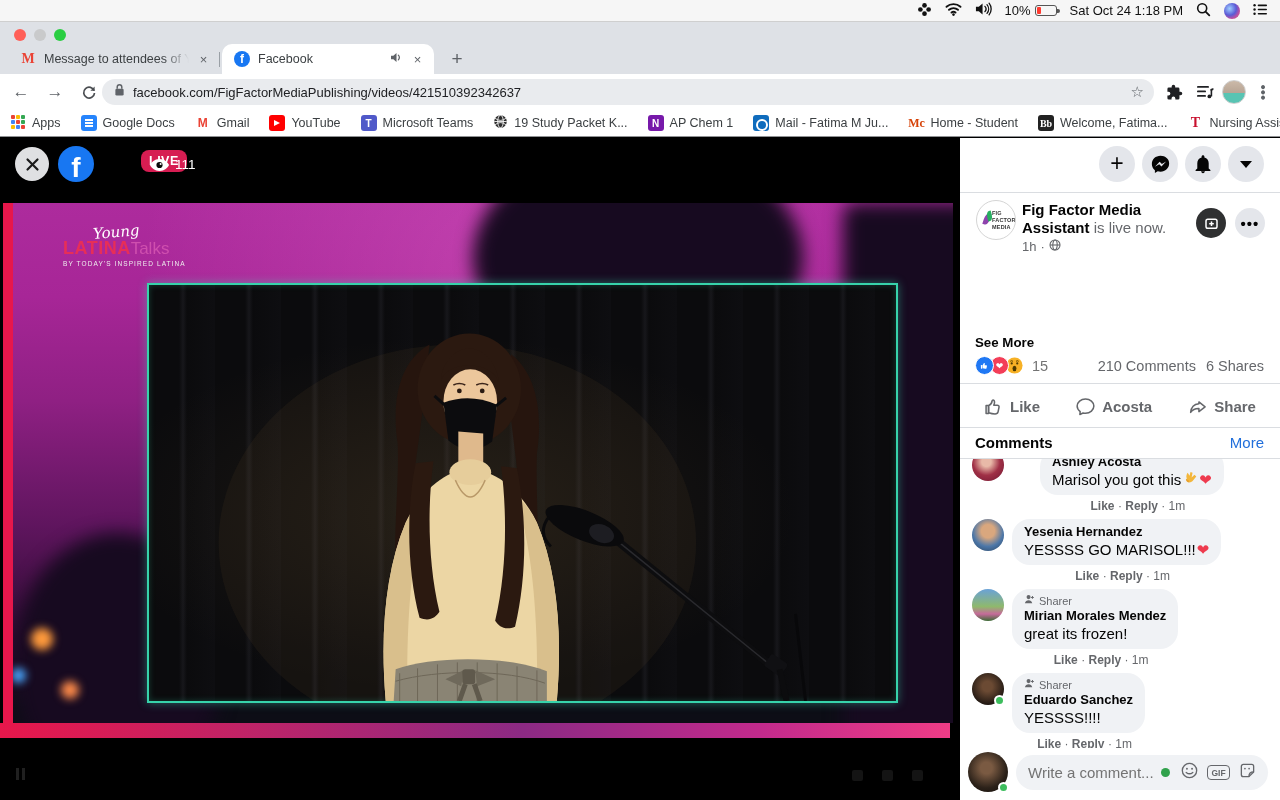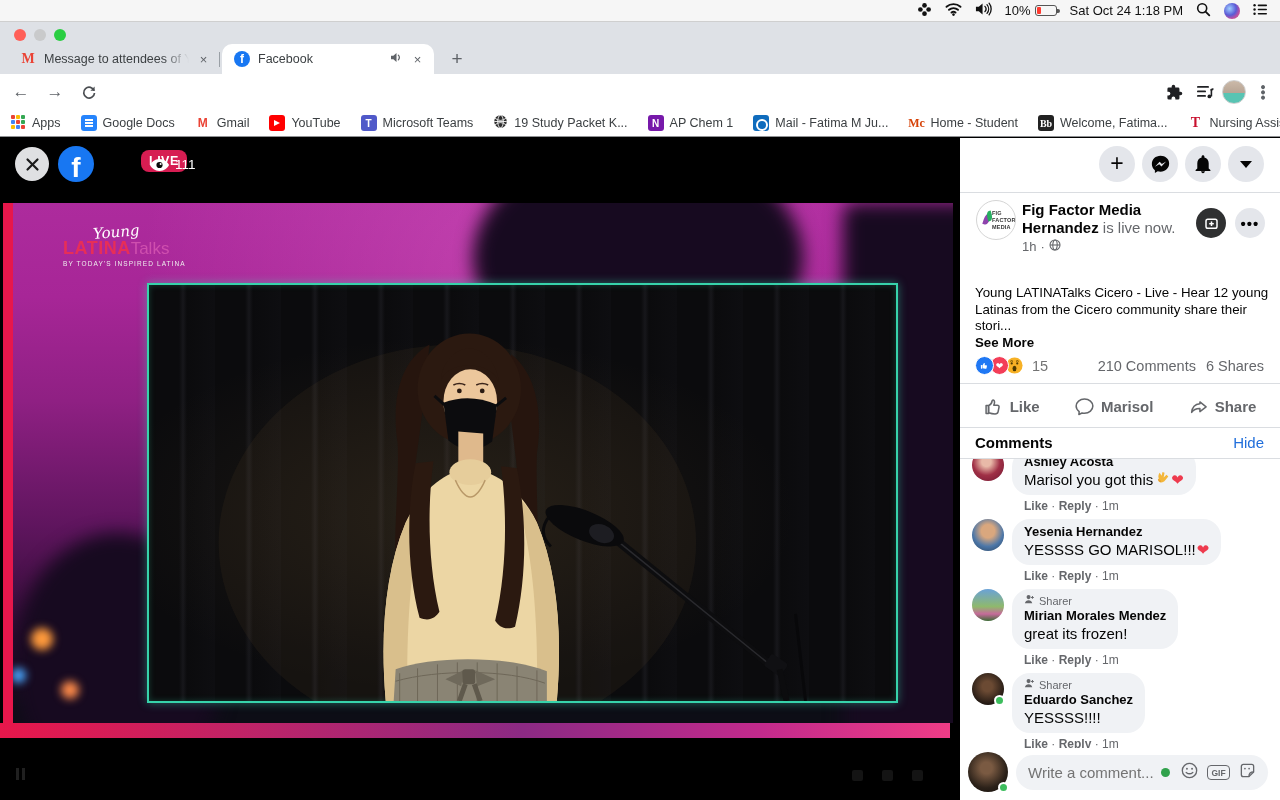--- a/index.html
+++ b/index.html
@@ -133,28 +133,28 @@
 
   .actions { position:absolute; left:0; top:248px; width:320px; height:40px; display:flex; align-items:center; justify-content:space-around; padding:0 6px; }
   .act { display:flex; align-items:center; gap:7px; color:#65676b; font-size:15px; font-weight:bold; }
 
   .chead { position:absolute; left:0; top:296px; width:320px; }
   .chead .t { position:absolute; left:15px; top:0; font-size:15px; font-weight:bold; }
   .chead .hide { position:absolute; right:16px; top:0; font-size:15px; color:#216fdb; }
 
   .clist { position:absolute; left:0; top:321px; width:320px; height:289px; overflow:hidden; padding:0 12px; }
   .cmt { display:flex; margin-bottom:5px; }
-  .cmt.first { margin-top:-10px; }
+  .cmt.first { margin-top:-10px;gap:28px; }
   .c-av { width:32px; height:32px; border-radius:50%; flex:0 0 32px; margin-right:8px; position:relative; }
   .c-av .odot, .comp-av .odot { position:absolute; right:-1px; bottom:-1px; width:11px; height:11px; border-radius:50%; background:#3dbd5d; border:2px solid #fff; }
   .bubble { background:#f0f2f5; border-radius:18px; padding:5px 12px 6px; display:inline-block; max-width:238px; }
   .c-sharer { display:flex; align-items:center; gap:4px; font-size:11px; color:#65676b; line-height:13px; }
   .c-name { font-size:13px; font-weight:bold; line-height:16px; }
   .c-text { font-size:15px; line-height:19px; display:flex; align-items:center; }
-  .c-meta { margin:3px 0 0 12px; font-size:12px; color:#65676b; line-height:16px; }
+  .c-meta { margin:3px 0 0 12px; font-size:12px; color:#65676b; line-height:16px;text-align:center; }
   .c-meta b { font-weight:bold; }
   .heart { color:#ee3b4e; font-size:15px; line-height:1; margin-left:1px; }
   .av1 { background:radial-gradient(circle at 45% 40%, #e8b9a8 18%, #a03046 52%, #6d1530); }
   .av2 { background:radial-gradient(circle at 50% 38%, #d9a77e 26%, #4d77a8 60%, #27405c); }
   .av3 { background:linear-gradient(180deg,#6aa2d8 0%, #8fb96c 55%, #c66a9a 78%, #3c6b35 100%); }
   .av4 { background:radial-gradient(circle at 48% 42%, #6b4a33 20%, #241a14 70%, #0d0a08); }
   .av5 { background:radial-gradient(circle at 46% 40%, #7a5a42 18%, #2b2119 62%, #120d09); }
 
   .composer { position:absolute; left:0; top:612px; width:320px; height:50px; }
   .comp-av { position:absolute; left:8px; top:2px; width:40px; height:40px; border-radius:50%; }
@@ -252,20 +252,28 @@
 
 <div class="toolbar">
   <span class="navbtn">←</span>
   <span class="navbtn">→</span>
   <span class="navbtn">
       <svg width="16" height="16" viewBox="0 0 16 16">
         <path d="M13.2 6.8A5.4 5.4 0 1 0 13.5 9" stroke="#4a4d51" stroke-width="1.7" fill="none"></path>
         <path d="M13.6 2.6v4.2H9.4z" fill="#4a4d51"></path>
       </svg>
     </span>
+  <div class="omnibox">
+    <span><svg width="11" height="14" viewBox="0 0 12 15">
+          <rect x="1.5" y="6" width="9" height="7.5" rx="1.5" fill="#5f6368"></rect>
+          <path d="M3.5 6V4.2a2.5 2.5 0 0 1 5 0V6" stroke="#5f6368" stroke-width="1.6" fill="none"></path>
+        </svg></span>
+    <span class="url">facebook.com/FigFactorMediaPublishing/videos/421510392342637</span>
+    <span class="star">☆</span>
+  </div>
   <span class="tool-ic" style="position:absolute; left:1166px;">
       <svg width="17" height="17" viewBox="0 0 24 24">
         <path fill="#202124" d="M20.5 11H19V7a2 2 0 0 0-2-2h-4V3.5a2.5 2.5 0 0 0-5 0V5H4a2 2 0 0 0-2 2v3.8h1.5a2.7 2.7 0 0 1 0 5.4H2V20a2 2 0 0 0 2 2h3.8v-1.5a2.7 2.7 0 0 1 5.4 0V22H17a2 2 0 0 0 2-2v-4h1.5a2.5 2.5 0 0 0 0-5z"></path>
       </svg>
     </span>
   <span class="tool-ic" style="position:absolute; left:1196px;">
       <svg width="18" height="16" viewBox="0 0 18 16">
         <g fill="#202124">
           <rect x="1" y="2" width="12" height="1.8" rx=".9"></rect>
           <rect x="1" y="6.5" width="9" height="1.8" rx=".9"></rect>
@@ -464,21 +472,21 @@
     <div class="pdiv" style="top:54px;"></div>
 
     <div class="pagehead">
       <div class="pg-avatar">
         <span class="leaf1"></span>
           <span class="leaf2"></span>
         <span class="ff-txt">FIG<br>FACTOR<br>MEDIA</span>
       </div>
       <div class="pg-name">
         <b>Fig Factor Media</b><br>
-        <b>Hernandez</b><span class="gray"> is live now.</span>
+        <b>Assistant</b><span class="gray"> is live now.</span>
       </div>
       <div class="pg-meta">
         <span>1h</span>
         <span>·</span>
         <span><svg width="12" height="12" viewBox="0 0 12 12">
               <circle cx="6" cy="6" r="5" stroke="#65676b" stroke-width="1.1" fill="none"></circle>
               <ellipse cx="6" cy="6" rx="2.2" ry="5" stroke="#65676b" stroke-width="1.1" fill="none"></ellipse>
               <line x1="1" y1="6" x2="11" y2="6" stroke="#65676b" stroke-width="1.1"></line>
             </svg></span>
       </div>
@@ -487,21 +495,20 @@
             <rect x="2" y="3.2" width="11" height="9" rx="1.8" stroke="#fff" stroke-width="1.5" fill="none"></rect>
             <line x1="7.5" y1="5.4" x2="7.5" y2="10" stroke="#fff" stroke-width="1.5"></line>
             <line x1="5.2" y1="7.7" x2="9.8" y2="7.7" stroke="#fff" stroke-width="1.5"></line>
           </svg>
         </div>
       <div class="morebtn">
           <span>•••</span>
         </div>
     </div>
 
-    <div class="pdesc">Young LATINATalks Cicero - Live - Hear 12 young Latinas from the Cicero community share their stori...</div>
     <div class="seemore">See More</div>
 
     <div class="reactrow">
       <span class="r-ic r-like">
           <svg width="11" height="11" viewBox="0 0 15 15">
             <g fill="#fff">
               <rect x="2.6" y="6.8" width="2" height="5.2" rx=".6"></rect>
               <path d="M5.2 11.4c1.1.4 2 .6 3.3.6 1.1 0 1.6-.4 1.8-1.2l.5-2.4c.2-.8-.3-1.3-1.1-1.3H7.6c.3-.9.5-1.6.4-2.3-.1-.8-1.2-1-1.5-.3-.4 1.1-1 2.1-1.6 2.6z"></path>
             </g>
           </svg>
@@ -532,35 +539,35 @@
               <path d="M2.2 9h2.6v8.3H2.2z"></path>
               <path d="M4.8 16.6c2.5.8 4.3 1.2 6.8 1.2 2 0 2.9-.8 3.2-2.2l1-4.8c.3-1.3-.5-2.2-1.9-2.2h-3.6s.8-1.7.8-3.4c0-1.9-1.6-2.4-2.4-1.6-.3 2.4-1.9 4.7-3.9 5.5z"></path>
             </g>
           </svg>
         <span>Like</span>
       </span>
       <span class="act">
         <svg width="19" height="19" viewBox="0 0 20 20">
             <path d="M10 2.2c-4.9 0-8.8 3.3-8.8 7.4 0 2.3 1.3 4.4 3.2 5.8l-.3 3 3.3-1.6c.8.2 1.7.3 2.6.3 4.9 0 8.8-3.3 8.8-7.5S14.9 2.2 10 2.2z" stroke="#65676b" stroke-width="1.6" fill="none" stroke-linejoin="round"></path>
           </svg>
-        <span>Marisol</span>
+        <span>Acosta</span>
       </span>
       <span class="act">
         <svg width="19" height="19" viewBox="0 0 20 20">
             <path d="M11.5 5.2l6.5 5.1-6.5 5.1v-3.3c-4.6-.1-7 1.5-8.7 4.1.4-4.6 3.2-8.7 8.7-9.2z" stroke="#65676b" stroke-width="1.6" fill="none" stroke-linejoin="round"></path>
           </svg>
         <span>Share</span>
       </span>
     </div>
 
     <div class="pdiv" style="top:289px;"></div>
 
     <div class="chead">
       <span class="t">Comments</span>
-      <span class="hide">Hide</span>
+      <span class="hide">More</span>
     </div>
 
     <div class="pdiv" style="top:320px;"></div>
 
     <div class="clist">
 
       <div class="cmt first">
         <div class="c-av av1"></div>
         <div>
           <div class="bubble">

